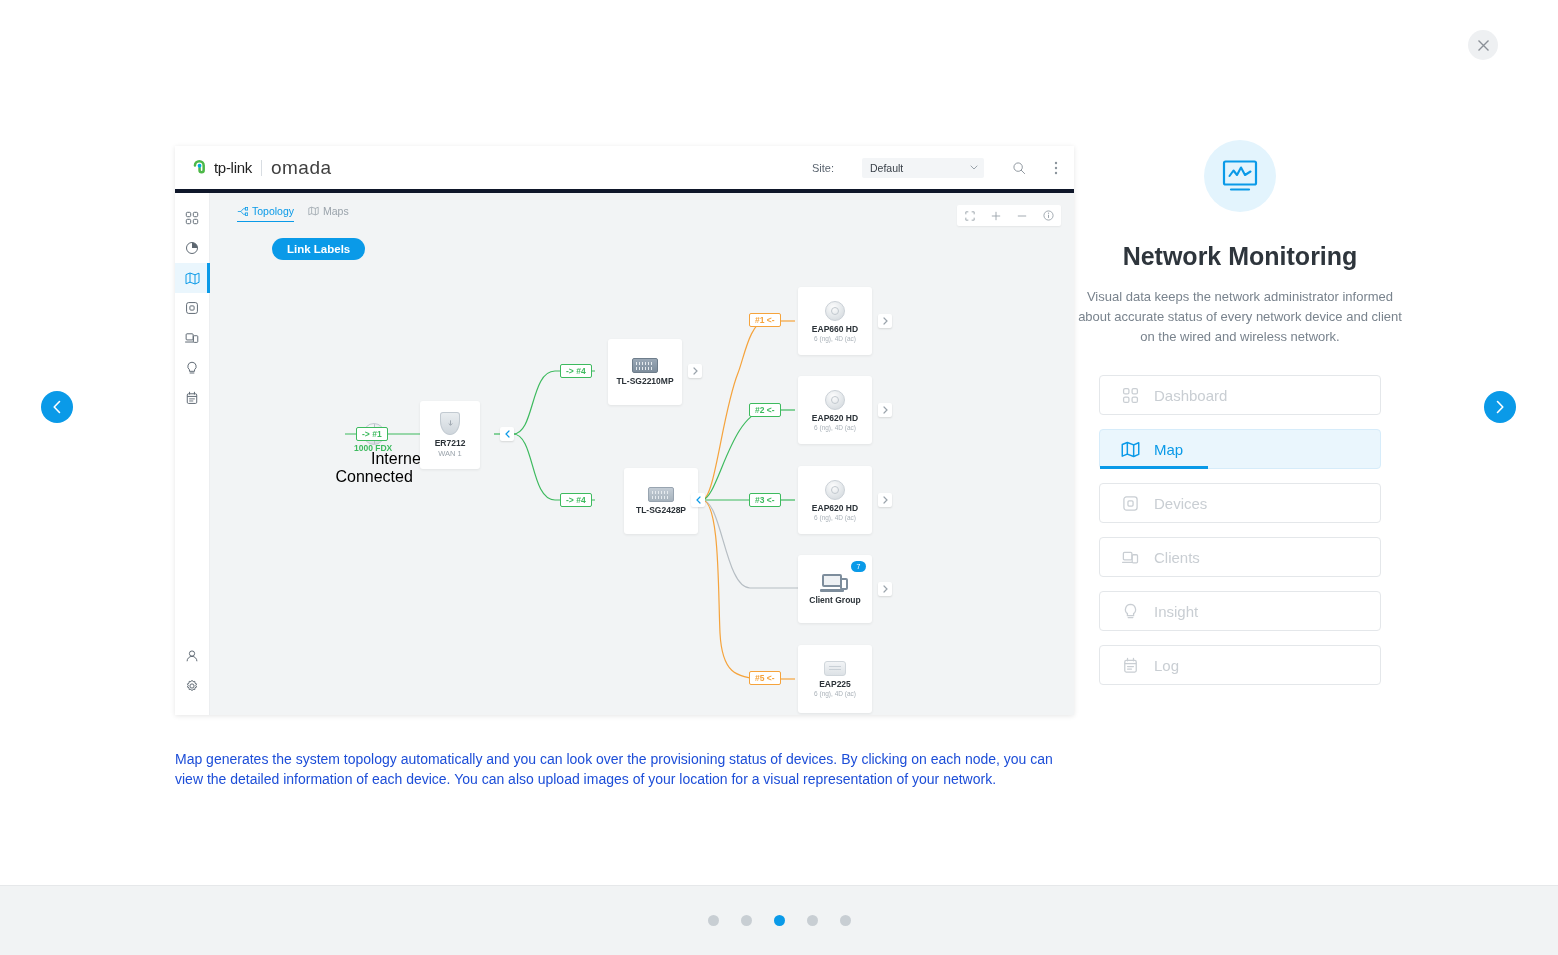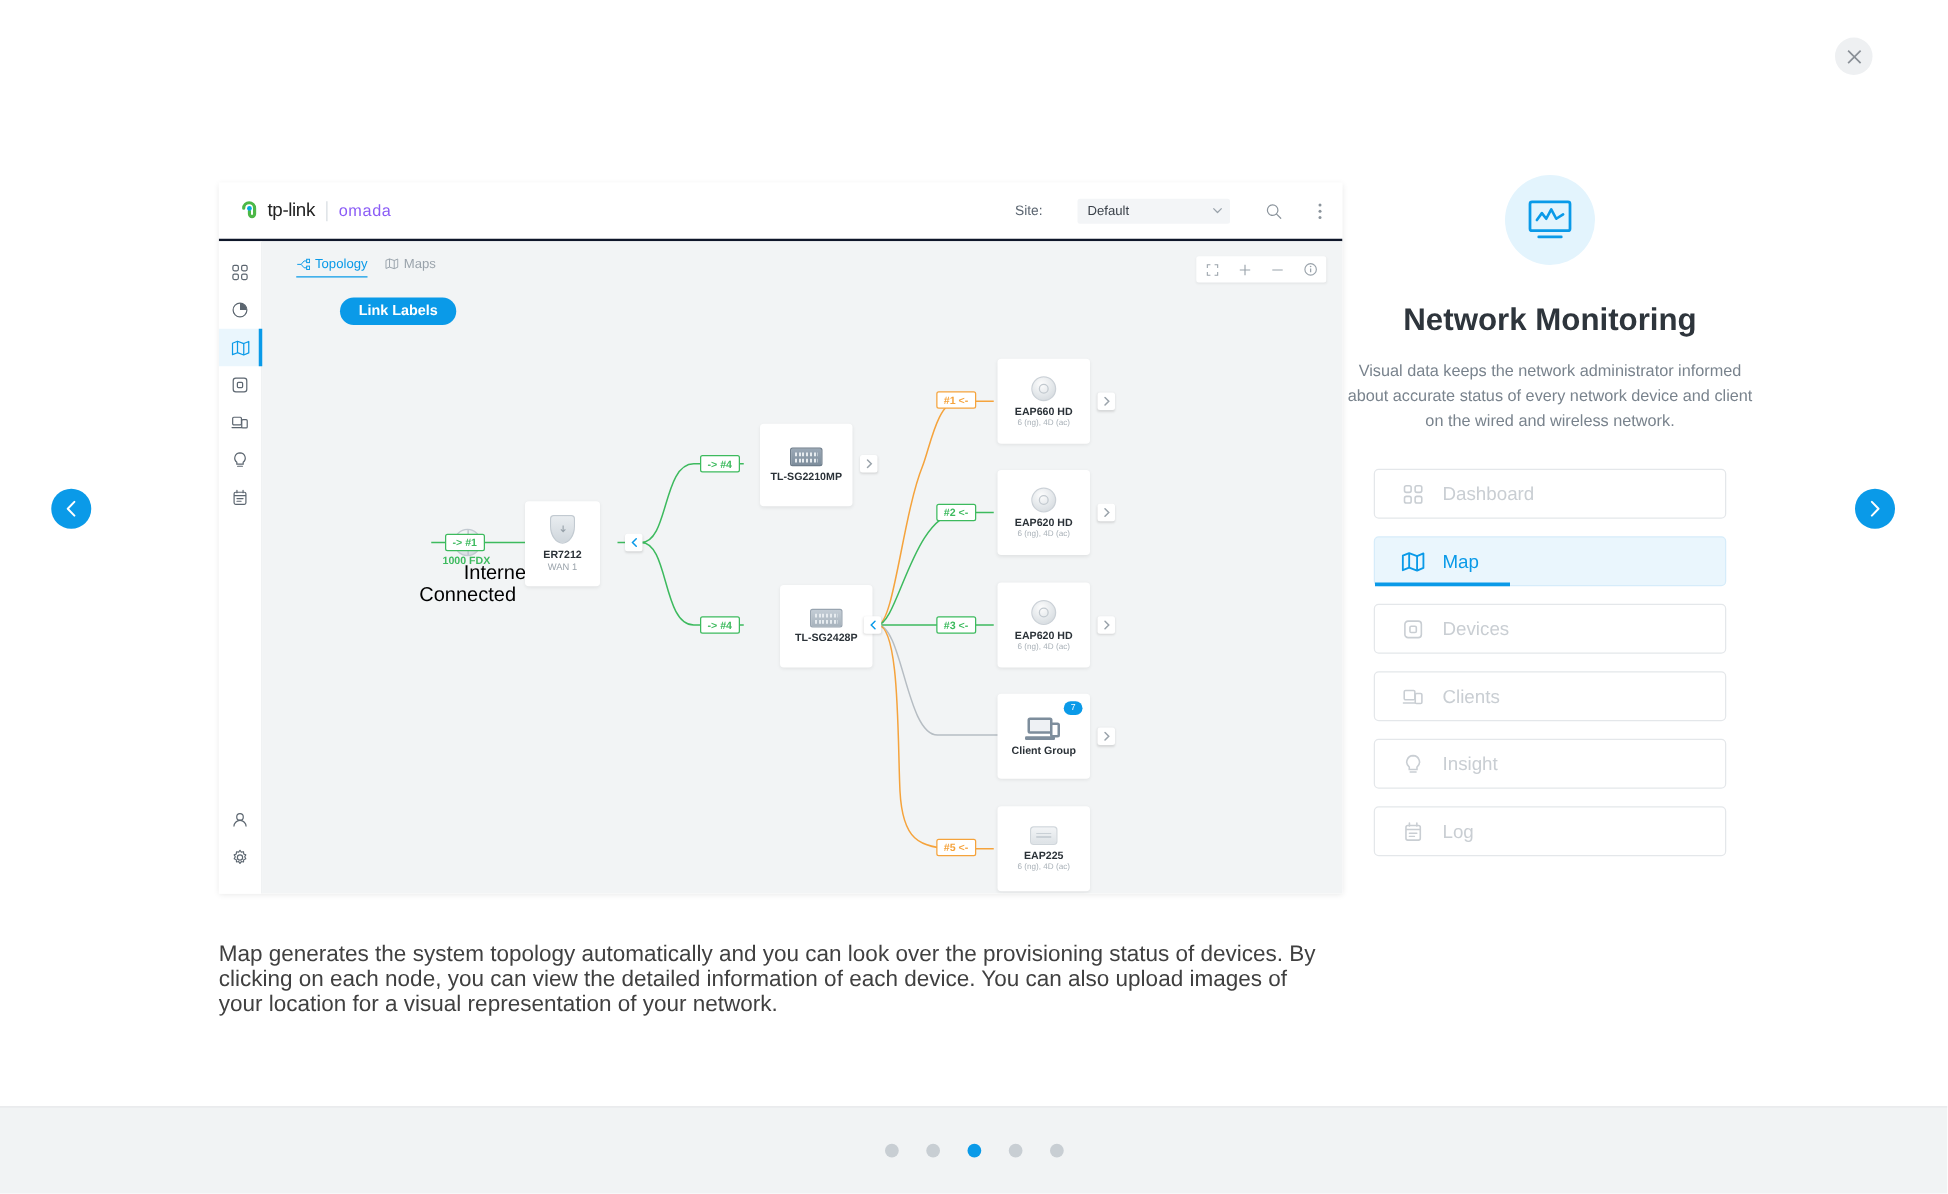--- a/index.html
+++ b/index.html
@@ -36,35 +36,35 @@
   
   .app-window{
     position:absolute; left:175px; top:146px;
     width:899px; height:569px;
     background:#ffffff;
     box-shadow:0 1px 5px rgba(0,0,0,.10);
     overflow:hidden;
   }
   .app-topbar{
     height:47px; background:#fff;
-    border-bottom:2px solid #0f172a;
+    border-bottom:4px solid #0f172a;
     display:flex; align-items:center;
     padding:0 16px;
     position:relative;
   }
   .brand{ display:flex; align-items:center; gap:9px; }
   .brand .tp{ display:flex; align-items:center; gap:4px; }
   .brand .tp-text{
     font-size:15px; color:#222; letter-spacing:-.3px; font-weight:400;
   }
   .brand .divider{
     width:1px; height:16px; background:#d8dde2;
   }
   .brand .omada{
-    font-size:13px; color:#8b5cf6; letter-spacing:.5px;
+    font-size:19px; color:#404040; letter-spacing:.5px;
   }
   .topbar-right{
     margin-left:auto; display:flex; align-items:center; gap:28px;
   }
   .site-label{ font-size:11px; color:#5b6570; }
   .site-select{
     width:122px; height:20px; background:#f3f5f7;
     border:none; border-radius:2px;
     display:flex; align-items:center; justify-content:space-between;
     padding:0 6px 0 8px;
@@ -244,21 +244,21 @@
     background:linear-gradient(#e9edf0,#cfd6dc);
     border:1px solid #c2cad1;
     border-radius:3px 3px 10px 10px/3px 3px 14px 14px;
     display:flex; align-items:center; justify-content:center;
     color:#8b959e; font-size:10px;
   }
 
   
   .caption{
     position:absolute; left:175px; top:735px; width:890px;
-    font-size:18px; line-height:20px; color:#404040;
+    font-size:14px; line-height:20px; color:#1d4ed8;
   }
 
   
   .right-panel{
     position:absolute; left:1075px; top:140px; width:330px;
     display:flex; flex-direction:column; align-items:center;
   }
   .feature-icon{
     width:72px; height:72px; border-radius:50%;
     background:#e3f4fd; display:flex; align-items:center; justify-content:center;

